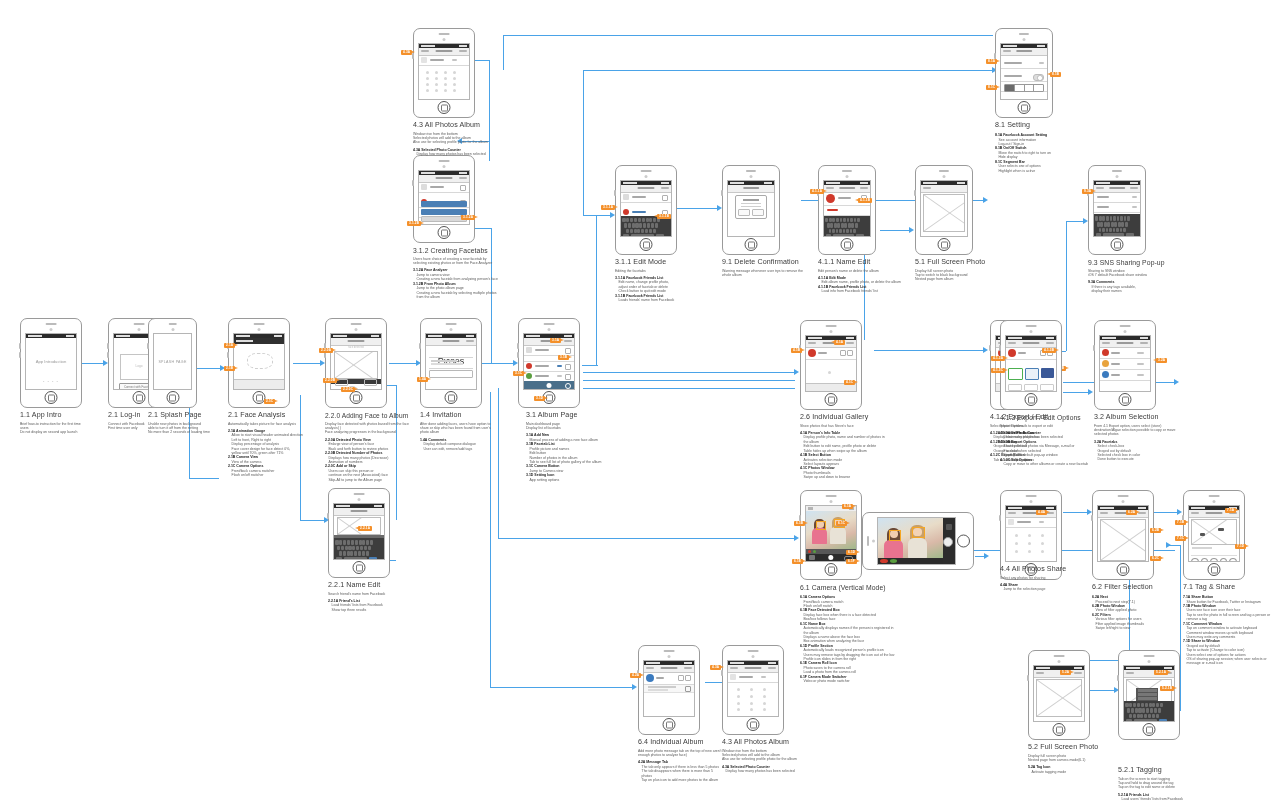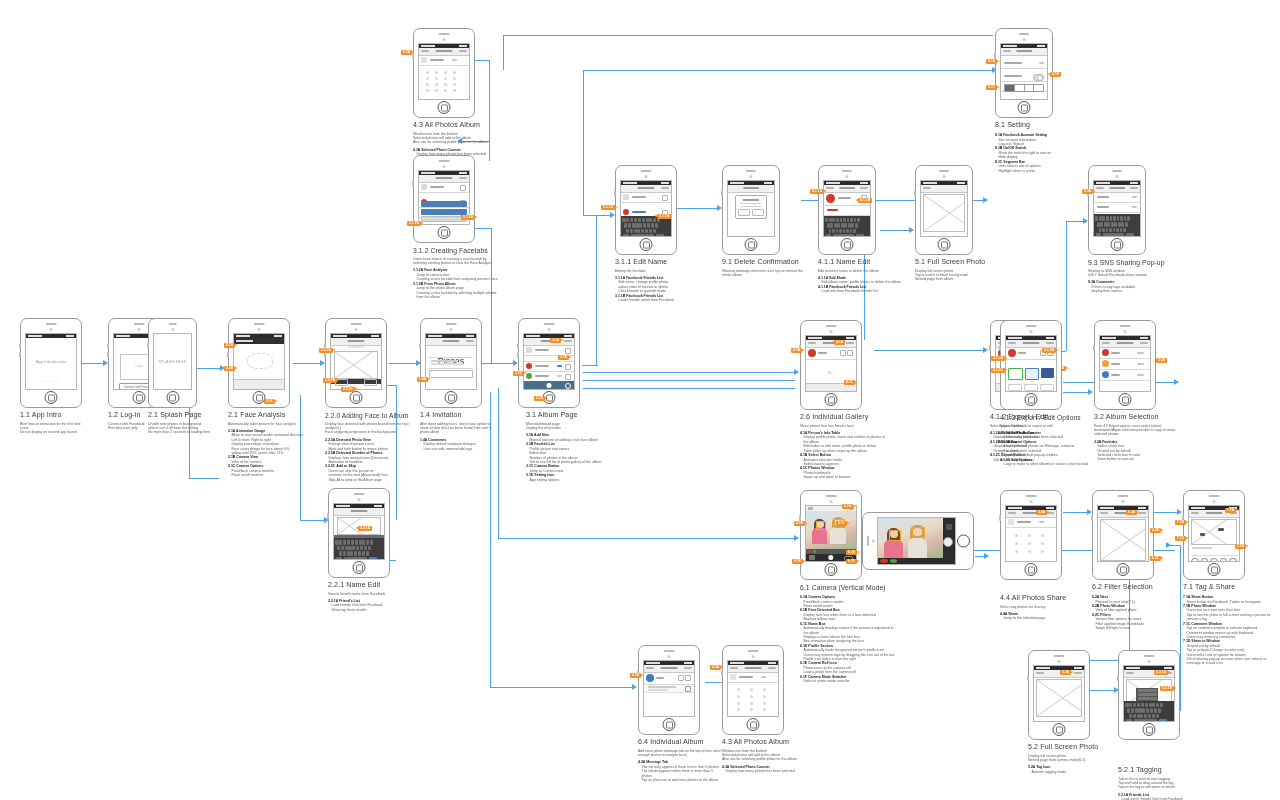--- a/index.html
+++ b/index.html
@@ -269,21 +269,21 @@
         <div style="position:absolute;left:6px;right:6px;top:20px;height:24px;border:1px solid #c4c4c4;">
           <div style="position:absolute;left:0;right:0;top:9px;text-align:center;font-size:3.2px;color:#bbb;">Logo</div>
         </div>
         <div style="position:absolute;left:5px;right:5px;top:49px;height:7px;border:1px solid #9a9a9a;border-radius:1px;background:#fafafa;">
           <div style="text-align:center;font-size:2.9px;line-height:7px;color:#777;">Connect with Facebook</div>
         </div>
       </div>
       <span class="hbtn"></span>
     </div>
     <div class="cap" style="left:0;top:93px;width:70px;">
-      <div class="ttl">1.2 Log-in</div>
+      <div class="ttl">2.1 Log-in</div>
       <div class="sub" style="white-space:pre-line;">Connect with Facebook
 First time user only</div>
     </div>
   </div>
 
   <div class="node" style="left:148px;top:318px;">
     <div class="phone" style="width:49px;height:90px;">
       <span class="spk"></span>
       <span class="cam"></span>
       <span class="vbtn" style="top:24px;height:6px;"></span>
@@ -727,21 +727,21 @@
               <b style="left:18%;width:48%"></b>
               <b style="left:70%;width:18%"></b>
             </u>
         </div>
       </div>
       <span class="hbtn"></span>
     </div>
     <div class="chip lft" style="left:-14px;top:40px;">3.1.1A</div>
     <div class="chip rgt" style="left:42px;top:49px;">3.1.1B</div>
     <div class="cap" style="left:0;top:93px;width:88px;">
-      <div class="ttl">3.1.1 Edit Name</div>
+      <div class="ttl">3.1.1 Edit Mode</div>
       <div class="sub" style="white-space:pre-line;">Editing the facetabs</div>
       <div class="ann">
         <div class="k">3.1.1A Facebook Friends List</div>
         <div class="v" style="white-space:pre-line;">Edit name, change profile photo,
 adjust order of facetab or delete
 Check button to quit edit mode</div>
         <div class="k">3.1.1B Facebook Friends List</div>
         <div class="v" style="white-space:pre-line;">Loads friends' name from Facebook</div>
       </div>
     </div>
@@ -1313,21 +1313,21 @@
             <i style="left:44%;top:36%"></i>
             <i style="left:70%;top:36%"></i>
           <i style="left:18%;top:62%"></i>
             <i style="left:44%;top:62%"></i>
             <i style="left:70%;top:62%"></i>
         </div>
       </div>
       <span class="hbtn"></span>
     </div>
     <div class="chip lft" style="left:36px;top:20px;">4.4A</div>
-    <div class="cap" style="left:0;top:104px;width:88px;">
+    <div class="cap" style="left:0;top:75px;width:88px;">
       <div class="ttl">4.4 All Photos Share</div>
       <div class="sub" style="white-space:pre-line;">Select any photos for sharing</div>
       <div class="ann">
         <div class="k">4.4A Share</div>
         <div class="v" style="white-space:pre-line;">Jump to the selection page</div>
       </div>
     </div>
   </div>
 
   <div class="node" style="left:1092px;top:490px;">

